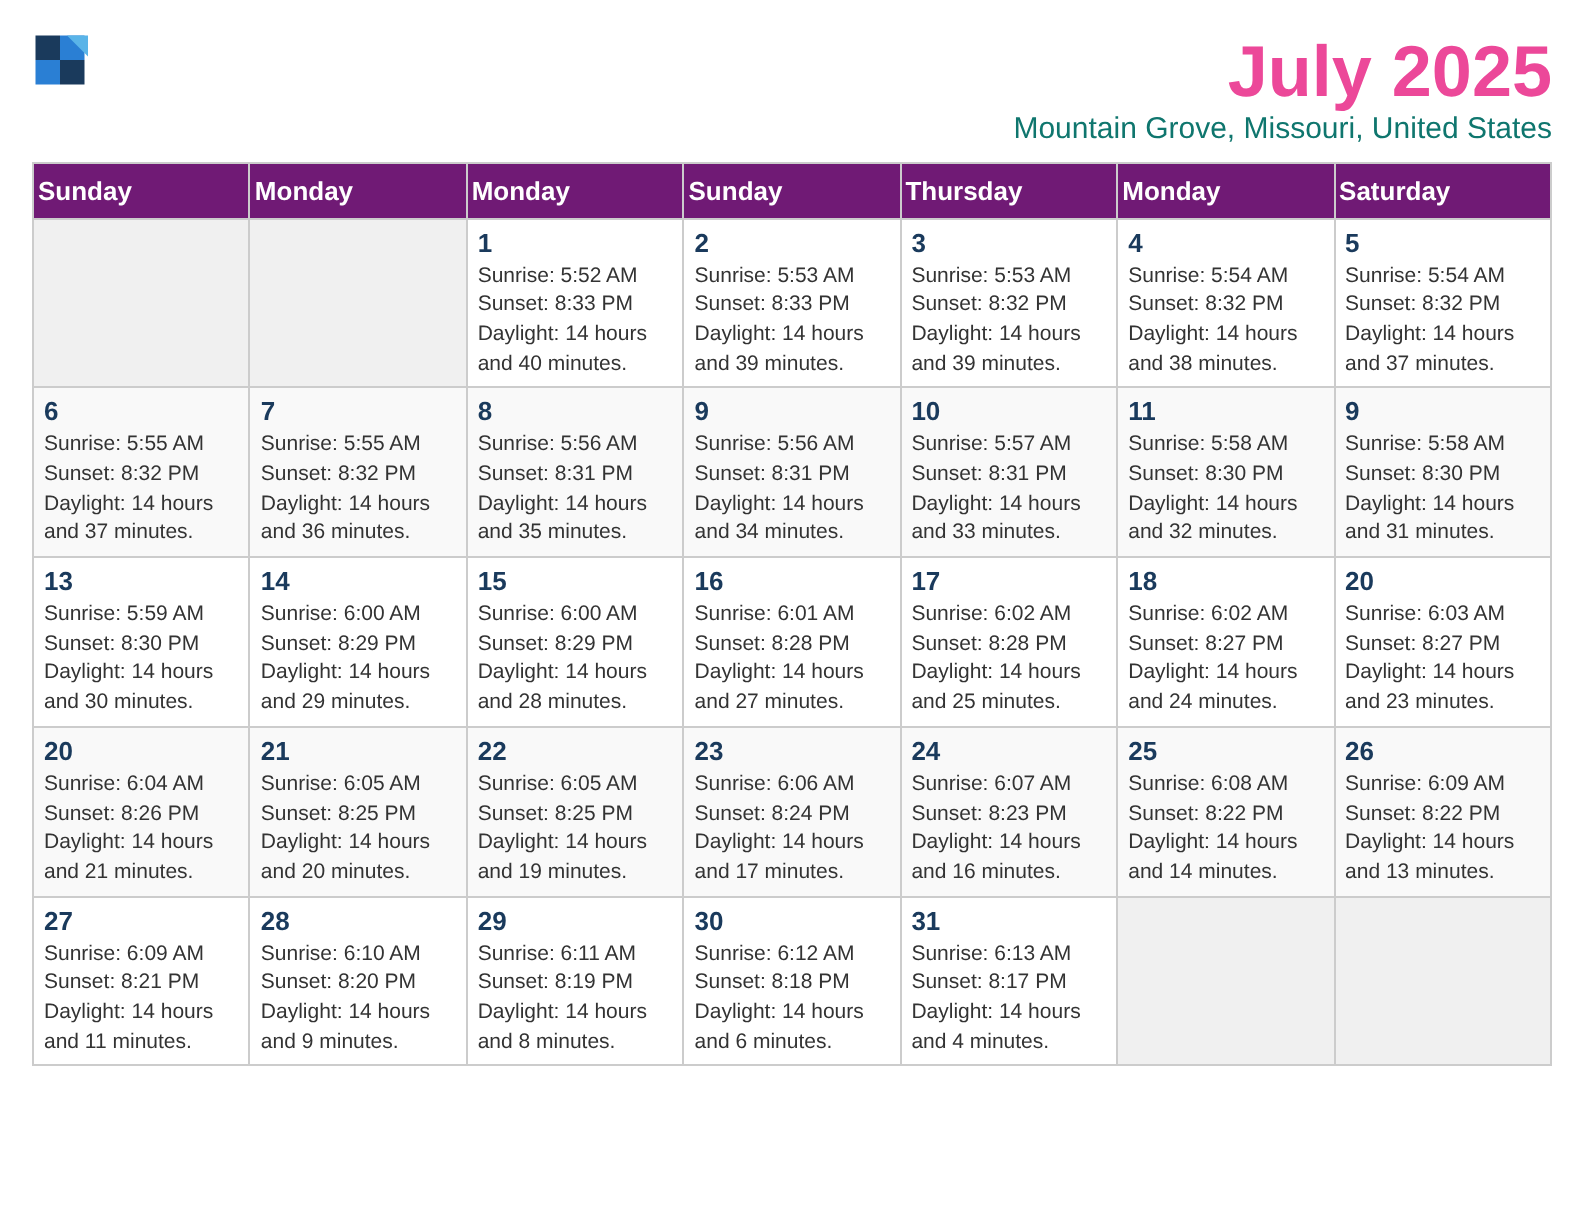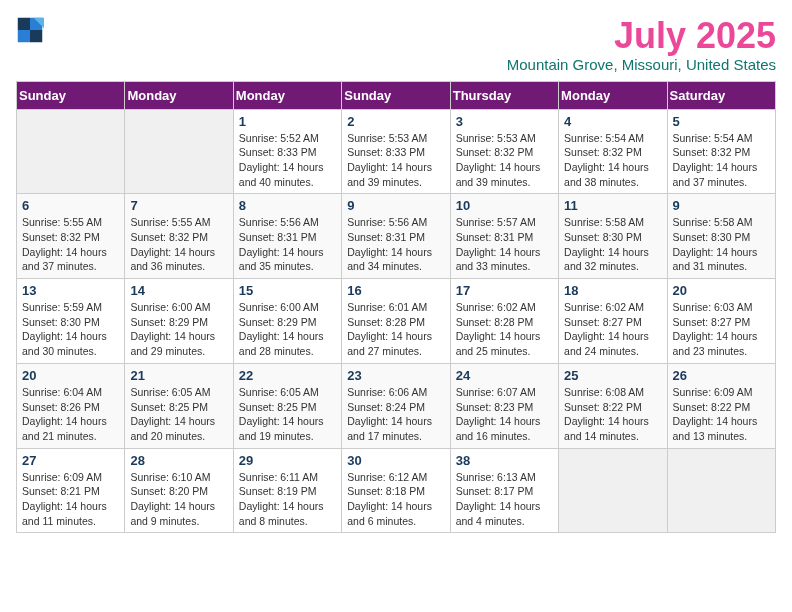--- a/index.html
+++ b/index.html
@@ -243,20 +243,20 @@
         </td>
         <td>
           <div class="day-num">29</div>
           <div class="day-info">Sunrise: 6:11 AM<br>Sunset: 8:19 PM<br>Daylight: 14 hours and 8 minutes.</div>
         </td>
         <td>
           <div class="day-num">30</div>
           <div class="day-info">Sunrise: 6:12 AM<br>Sunset: 8:18 PM<br>Daylight: 14 hours and 6 minutes.</div>
         </td>
         <td>
-          <div class="day-num">38</div>
+          <div class="day-num">31</div>
           <div class="day-info">Sunrise: 6:13 AM<br>Sunset: 8:17 PM<br>Daylight: 14 hours and 4 minutes.</div>
         </td>
         <td class="empty"></td>
         <td class="empty"></td>
       </tr>
     </tbody>
 </table>
 
 </body></html>

